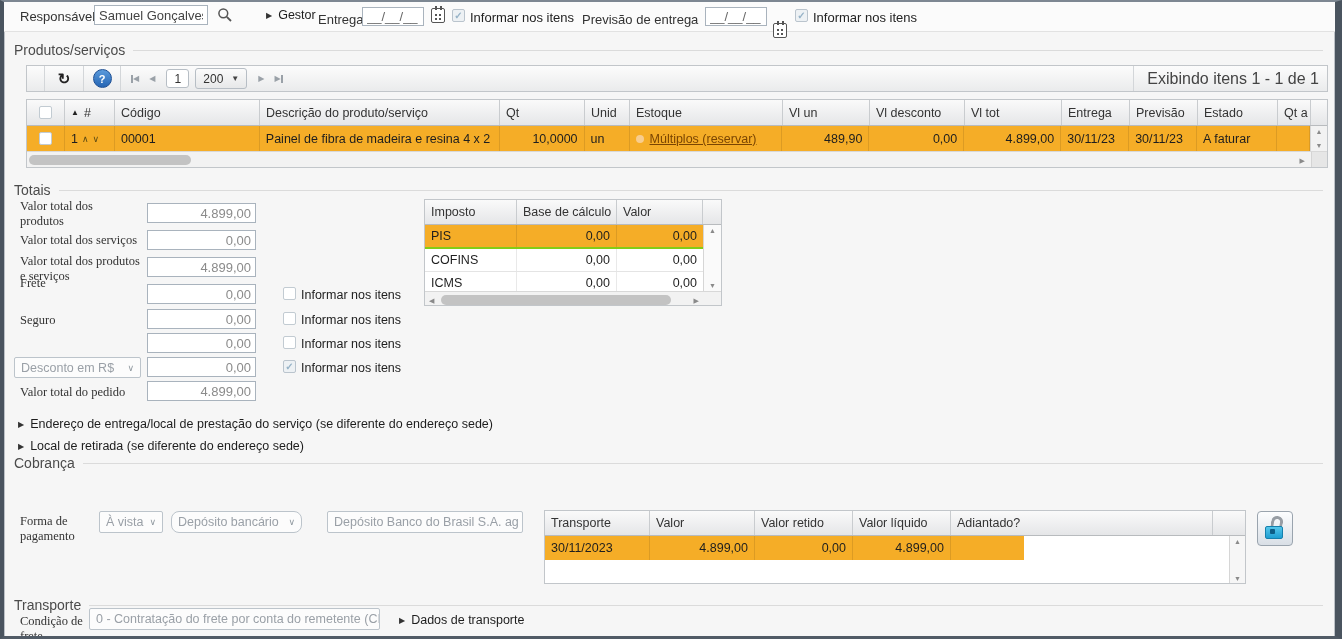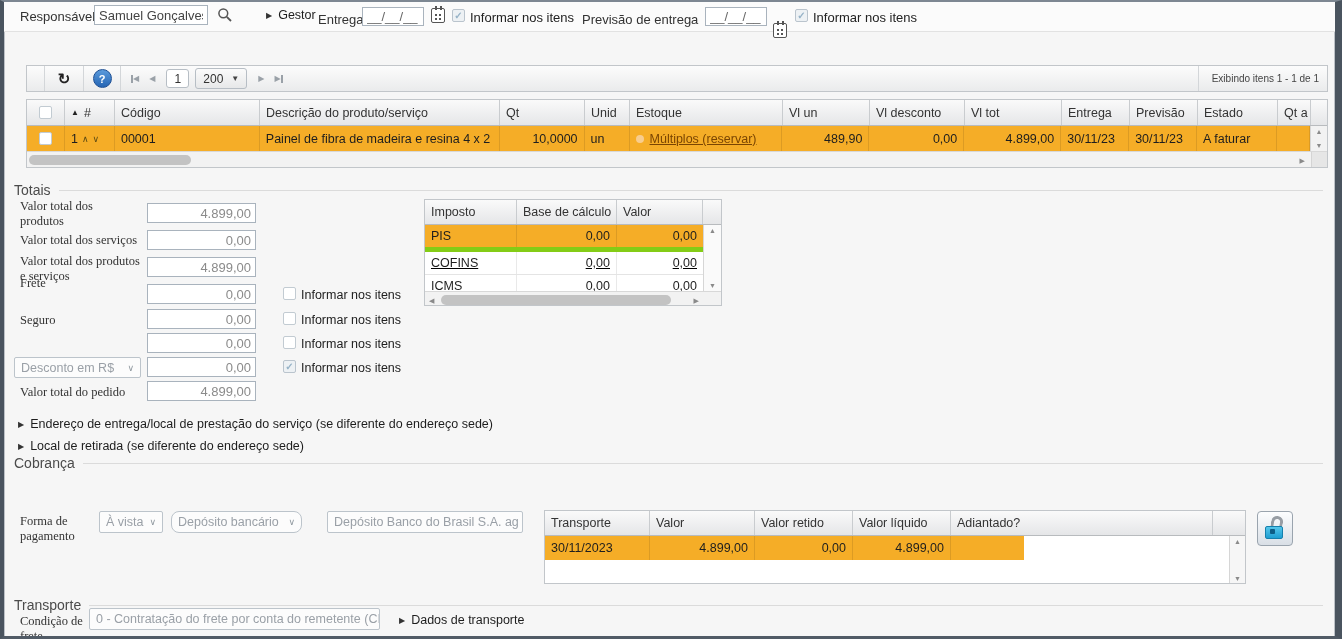--- a/index.html
+++ b/index.html
@@ -26,21 +26,21 @@
   
   .toolbar{border:1px solid #c2c6ca;background:linear-gradient(#fcfcfc,#eaebec);display:flex;align-items:center;}
   .tbsep{width:1px;align-self:stretch;background:#d3d6d9;margin:0 5px;}
   .tbbtn{display:flex;align-items:center;justify-content:center;cursor:pointer;}
   .refresh{font-size:15px;color:#222;font-weight:bold;}
   .help{width:17px;height:17px;border-radius:50%;background:linear-gradient(#5b9bdc,#2565b4);color:#fff;font-size:11px;font-weight:bold;display:flex;align-items:center;justify-content:center;border:1px solid #1d4f94;}
   .pgarrow{font-size:8px;color:#9aa1a8;padding:0 5px;cursor:pointer;display:flex;align-items:center;}
   .pgbar{display:inline-block;width:2px;height:8px;background:#9aa1a8;}
   .pagebox{min-width:13px;height:17px;border:1px solid #b7bec5;border-radius:3px;background:#fff;display:flex;align-items:center;justify-content:center;font-size:12px;color:#333;padding:0 4px;}
   .sizesel{height:19px;border:1px solid #b7bec5;border-radius:3px;background:linear-gradient(#fbfbfb,#e7e8e9);display:flex;align-items:center;padding:0 7px;font-size:12px;color:#333;gap:8px;margin-left:6px;cursor:pointer;}
-  .showing{font-size:10px;color:#444;padding:0 8px;white-space:nowrap;}
+  .showing{font-size:16px;color:#444;padding:0 8px;white-space:nowrap;}
   
   .gridbox{border:1px solid #c2c6ca;background:#fff;overflow:hidden;}
   .hrow{display:flex;background:linear-gradient(#fafafa,#e5e6e8);border-bottom:1px solid #b8bbbe;}
   .hcell{border-right:1px solid #c9cccf;font-size:12.5px;color:#333;padding:0 6px;display:flex;align-items:center;box-sizing:border-box;white-space:nowrap;overflow:hidden;cursor:pointer;}
   .drow{display:flex;}
   .dcell{border-right:1px solid rgba(0,0,0,0.10);font-size:12.5px;color:#1e1e1e;padding:0 6px;display:flex;align-items:center;box-sizing:border-box;white-space:nowrap;overflow:hidden;}
   .r{justify-content:flex-end;}
   .orange{background:#f5ad27;}
   .vscroll{display:flex;flex-direction:column;align-items:center;justify-content:space-between;background:#f2f2f2;border-left:1px solid #d6d6d6;padding:2px 0;}
   .sarrow{font-size:7px;color:#8a8a8a;line-height:1;cursor:pointer;}
@@ -90,20 +90,24 @@
   <div class="abs lbl" style="left:578px;top:10px;">Previsão de entrega</div>
   <input class="abs inp" style="left: 701px; top: 5px; width: 62px; height: 19px; color: rgb(102, 102, 102);" value="__/__/__">
   <div class="abs cal" style="left:769px;top:6px;">
       <i style="left:3px;"></i>
       <i style="left:8px;"></i>
       <span class="d"></span>
     </div>
   <div class="abs cb checked" style="left:791px;top:7px;">✓</div>
   <div class="abs cblbl" style="left:809px;top:8px;font-size:13px;">Informar nos itens</div>
 
+  <div class="abs legend" style="left:10px;top:40px;right:12px;">
+    <span>Produtos/serviços</span>
+    <span class="rule"></span>
+  </div>
 
   <div class="abs toolbar" style="left:22px;top:63px;width:1302px;height:27px;">
     <div style="width:12px;"></div>
     <div class="tbsep"></div>
     <div class="tbbtn refresh" style="width:28px;height:100%;">↻</div>
     <div class="tbsep"></div>
     <div class="tbbtn" style="width:26px;height:100%;">
         <span class="help">?</span>
       </div>
     <div class="tbsep"></div>
@@ -224,21 +228,21 @@
       <div class="hcell" style="width:100px;">Base de cálculo</div>
       <div class="hcell" style="width:86px;">Valor</div>
       <div class="hcell" style="width:18px;border-right:none;"></div>
     </div>
     <div style="position:relative;height:66px;">
       <div class="drow orange" style="height:22px;">
         <div class="dcell" style="width:92px;">PIS</div>
         <div class="dcell r" style="width:100px;">0,00</div>
         <div class="dcell r" style="width:86px;border-right:none;">0,00</div>
       </div>
-      <div class="drow" style="height:22px;border-bottom:1px solid #e4e4e4;border-top:5px solid #84cc16;text-decoration:underline;">
+      <div class="drow" style="height:22px;border-bottom:1px solid #e4e4e4;border-top:2px solid #84cc16;">
         <div class="dcell" style="width:92px;border-right:1px solid #e9e9e9;">COFINS</div>
         <div class="dcell r" style="width:100px;border-right:1px solid #e9e9e9;">0,00</div>
         <div class="dcell r" style="width:86px;border-right:none;">0,00</div>
       </div>
       <div class="drow" style="height:22px;">
         <div class="dcell" style="width:92px;border-right:1px solid #e9e9e9;">ICMS</div>
         <div class="dcell r" style="width:100px;border-right:1px solid #e9e9e9;">0,00</div>
         <div class="dcell r" style="width:86px;border-right:none;">0,00</div>
       </div>
       <div class="vscroll abs" style="right:0;top:0;bottom:0;width:18px;background:#fafafa;">

